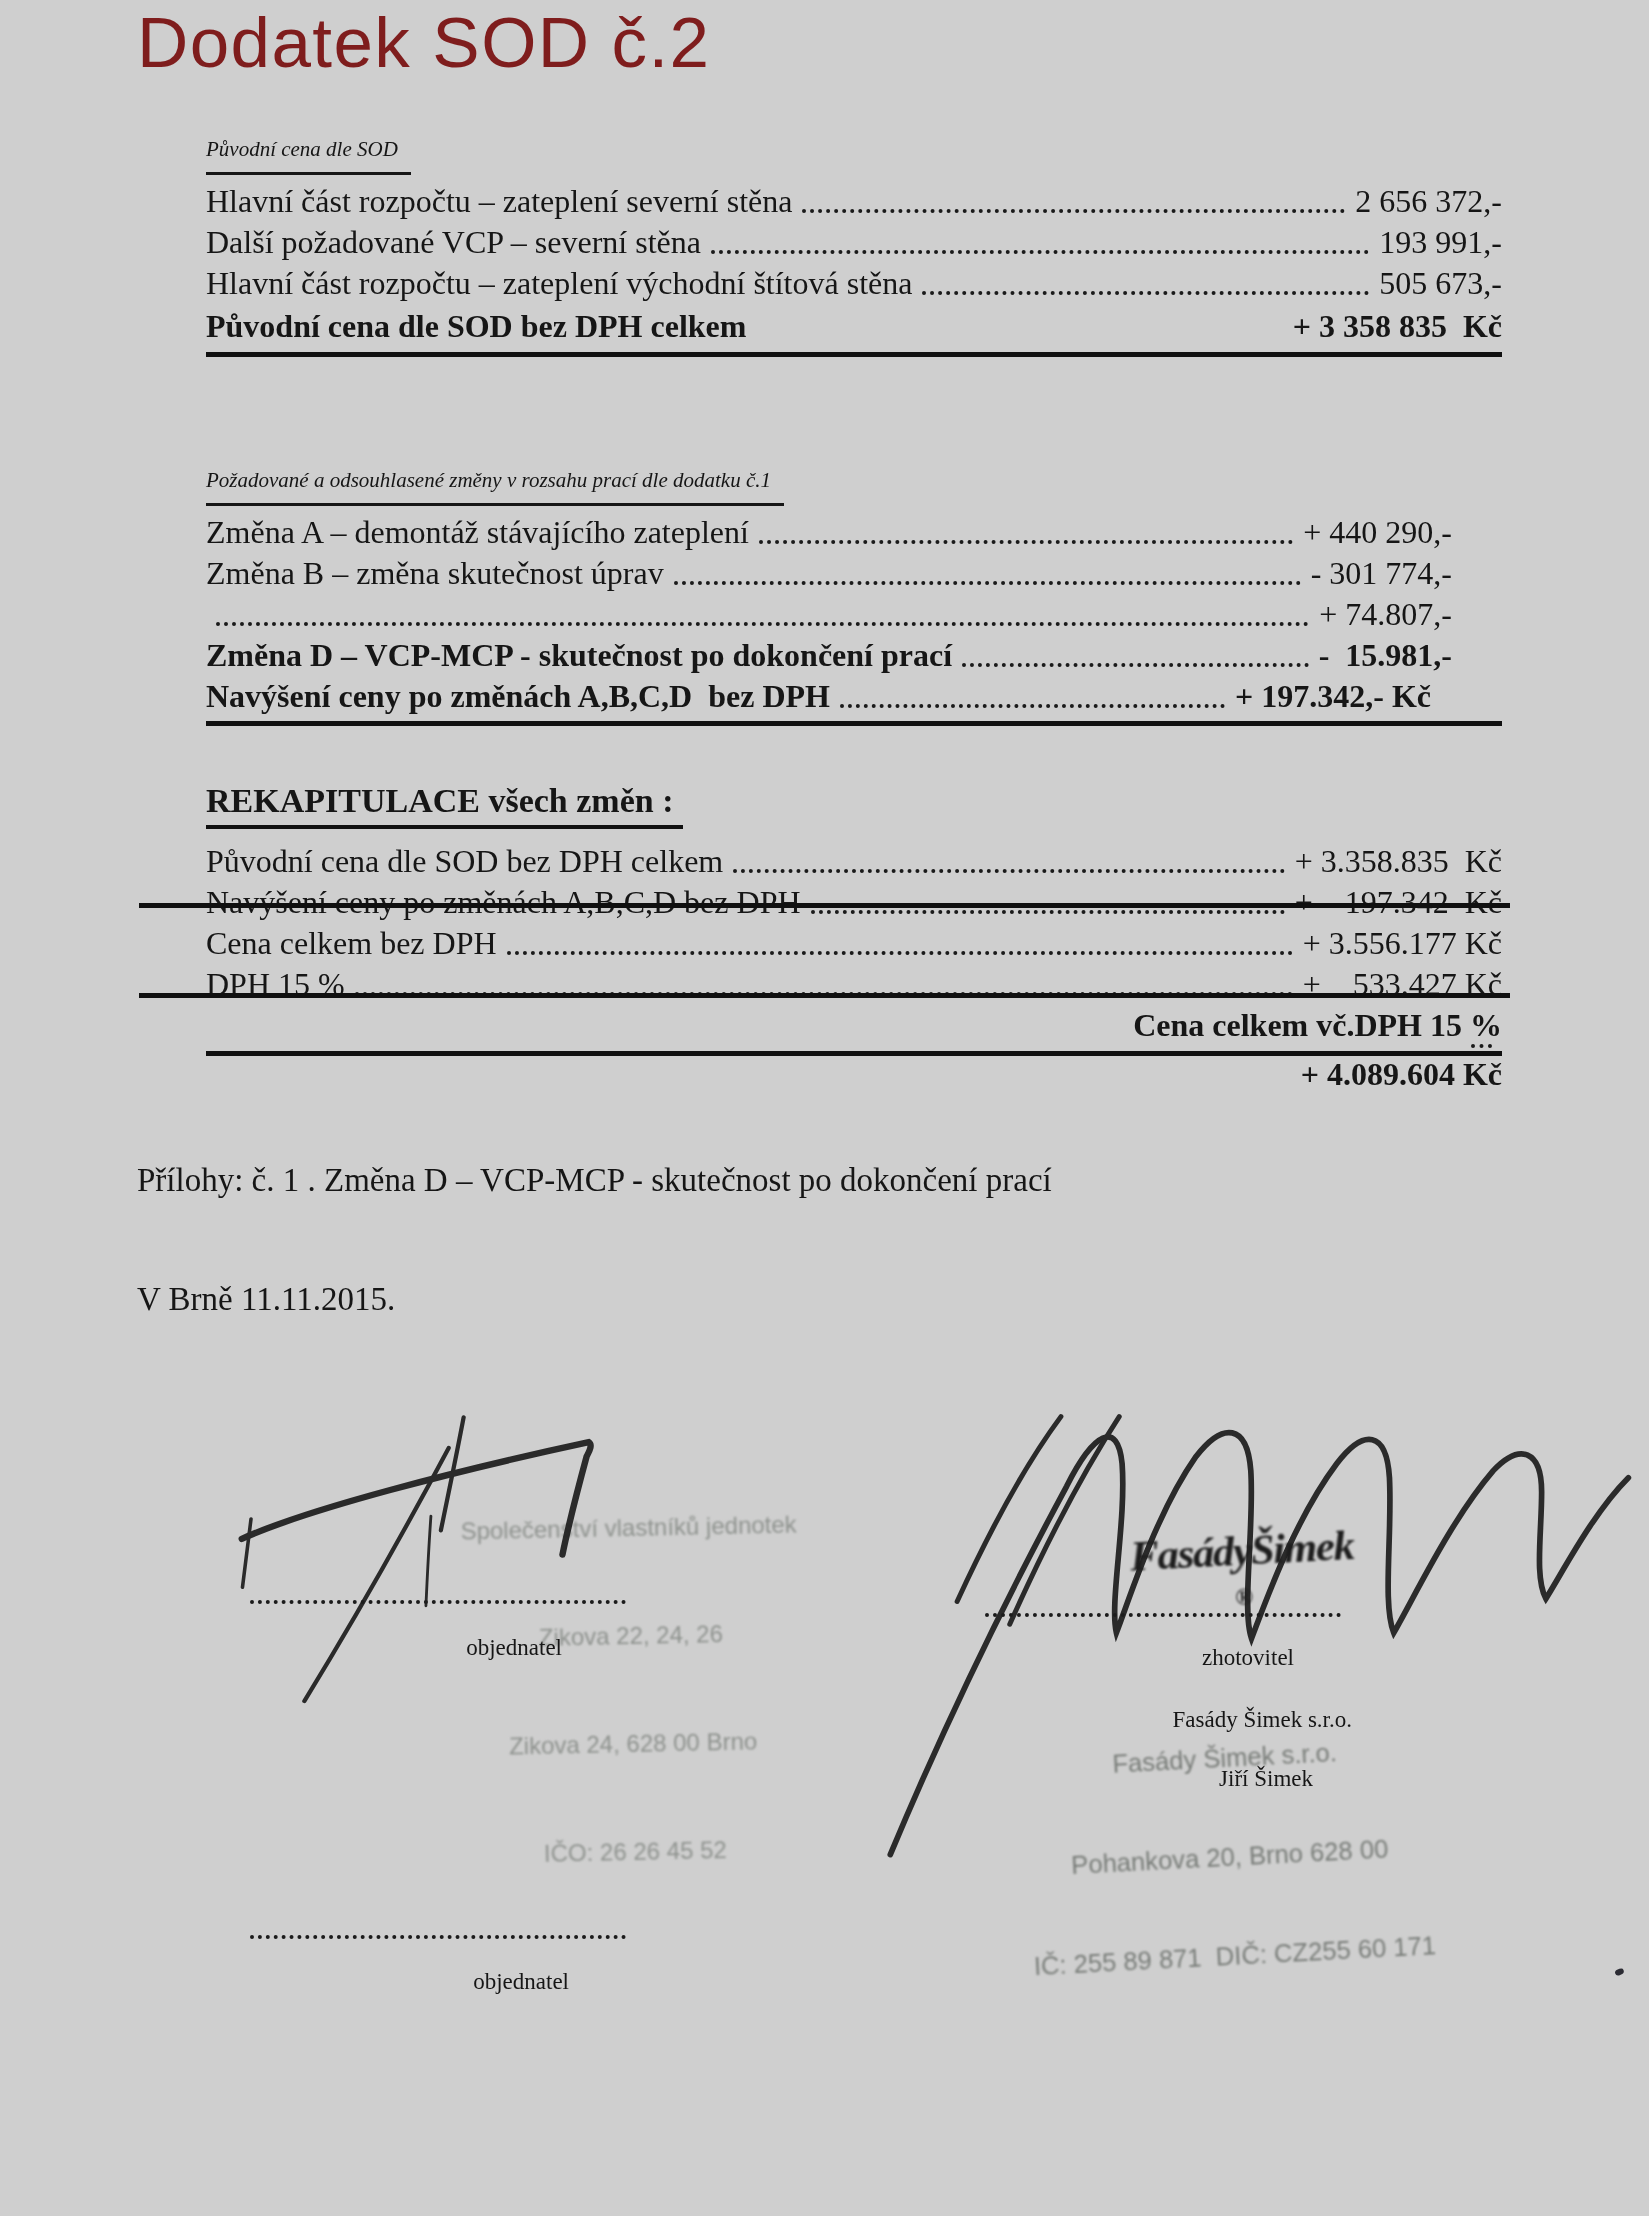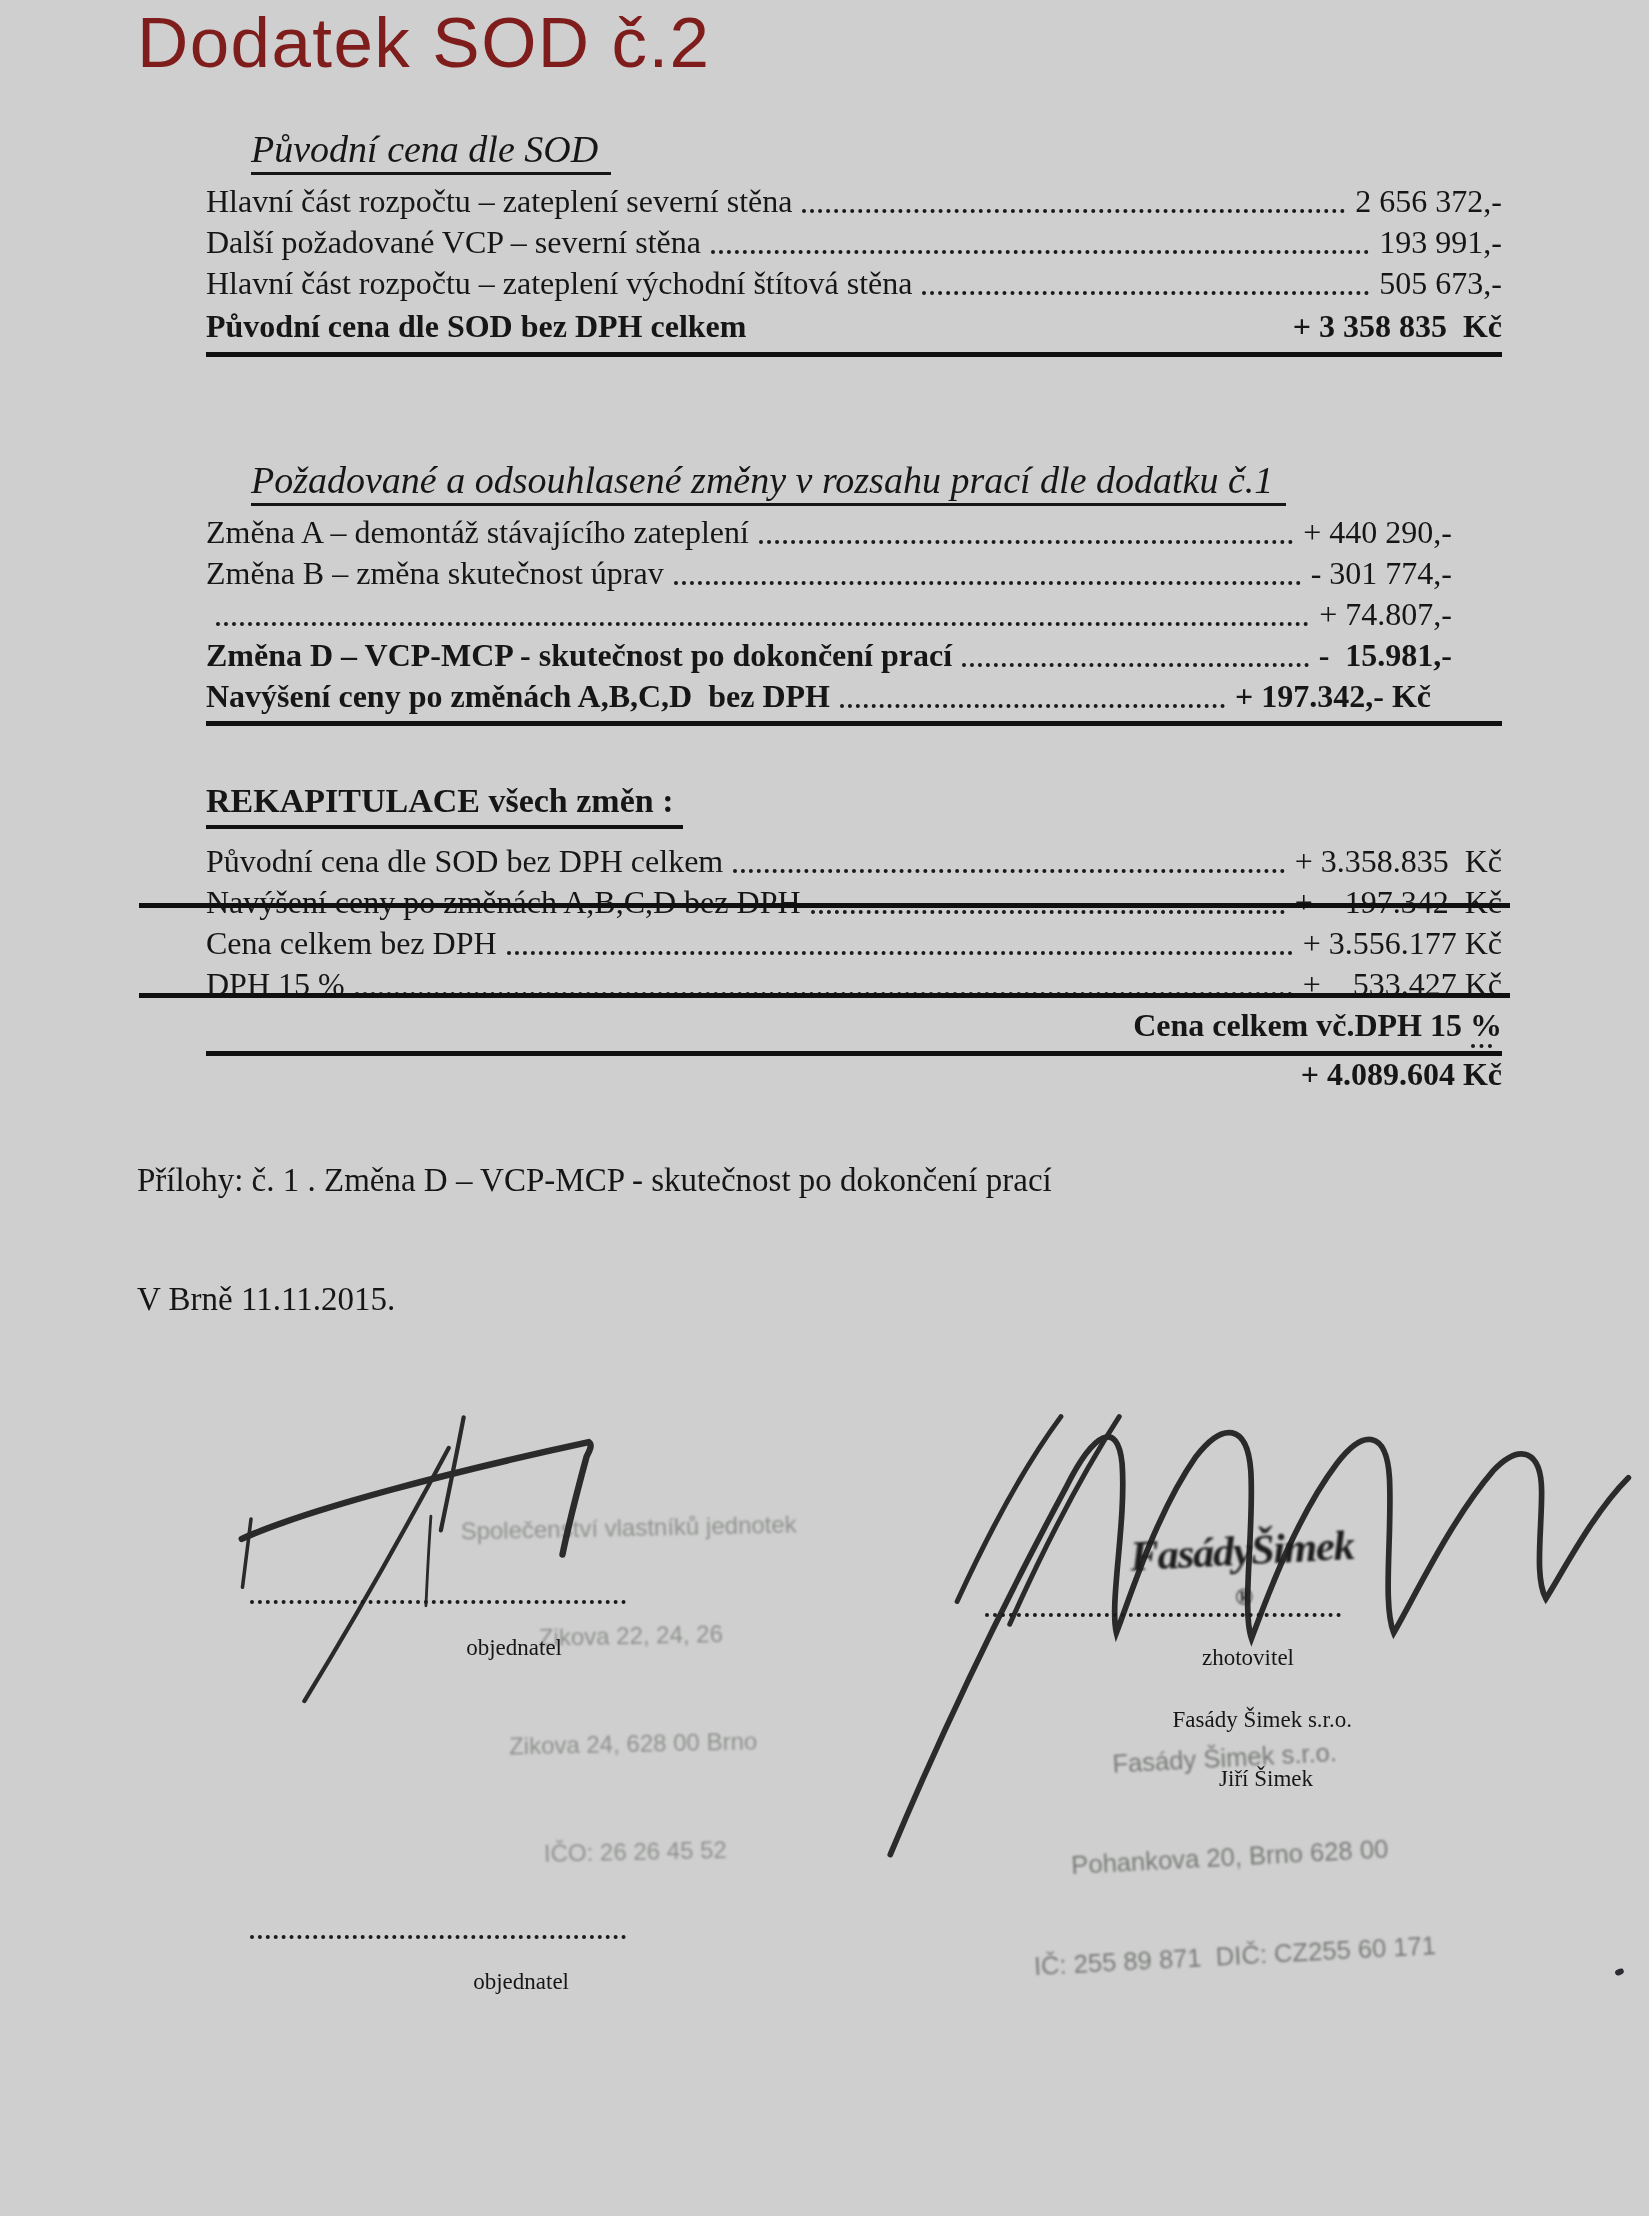--- a/index.html
+++ b/index.html
@@ -10,24 +10,23 @@
   }
   .title{
     position:absolute; left:137px; top:7.1px;
     font-family:"Liberation Sans", sans-serif;
     font-size:71px; line-height:71px; color:#7f1d1d; letter-spacing:1.4px;
     white-space:pre;
   }
   .sec{position:absolute; left:206px; width:1296px;}
   #sec1{top:131px;} #sec2{top:462px;} #sec3{top:781px;}
   .h-ital{
-    display:inline-block; font-style:italic; font-size:38px; line-height:37px;
+    display:inline-block; font-style:italic; font-size:21px; line-height:37px;
     border-bottom:3.6px solid #161616; padding:0 12.8px 3.6px 0; margin-bottom:4.3px;
     white-space:pre;
-    margin-left:45px;
   }
   .h-bold{
     display:inline-block; font-weight:bold; font-size:34px; line-height:40px;
     border-bottom:4.3px solid #111; padding:0 10px 4.3px 0; margin-bottom:10px;
     white-space:pre;
   }
   .row{display:flex; align-items:flex-end; height:41px; font-size:32px; line-height:38px;}
   .row .lbl{white-space:pre;}
   .row .val{white-space:pre;}
   .leader{flex:1; border-bottom:4.3px dotted #1a1a1a; margin:0 10px 7.1px 10px; min-width:21.3px;}

